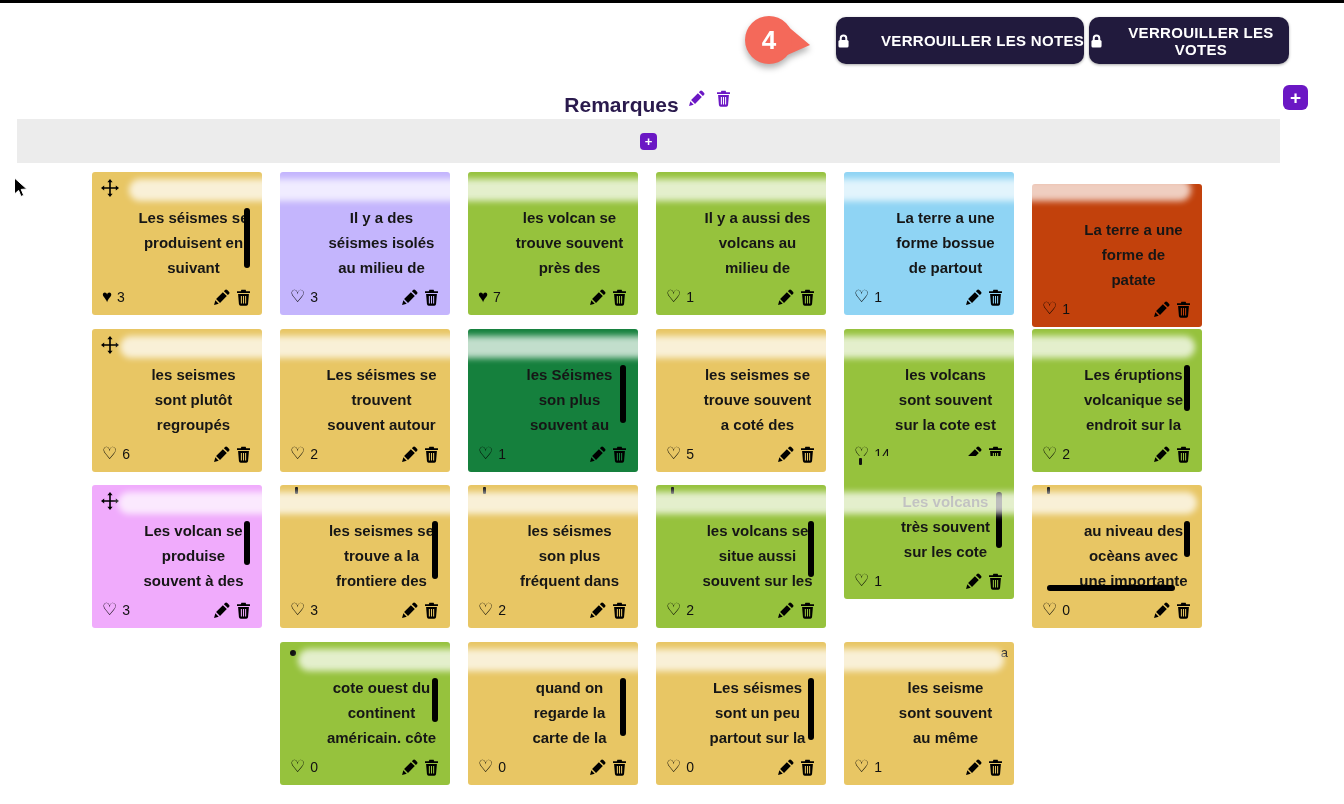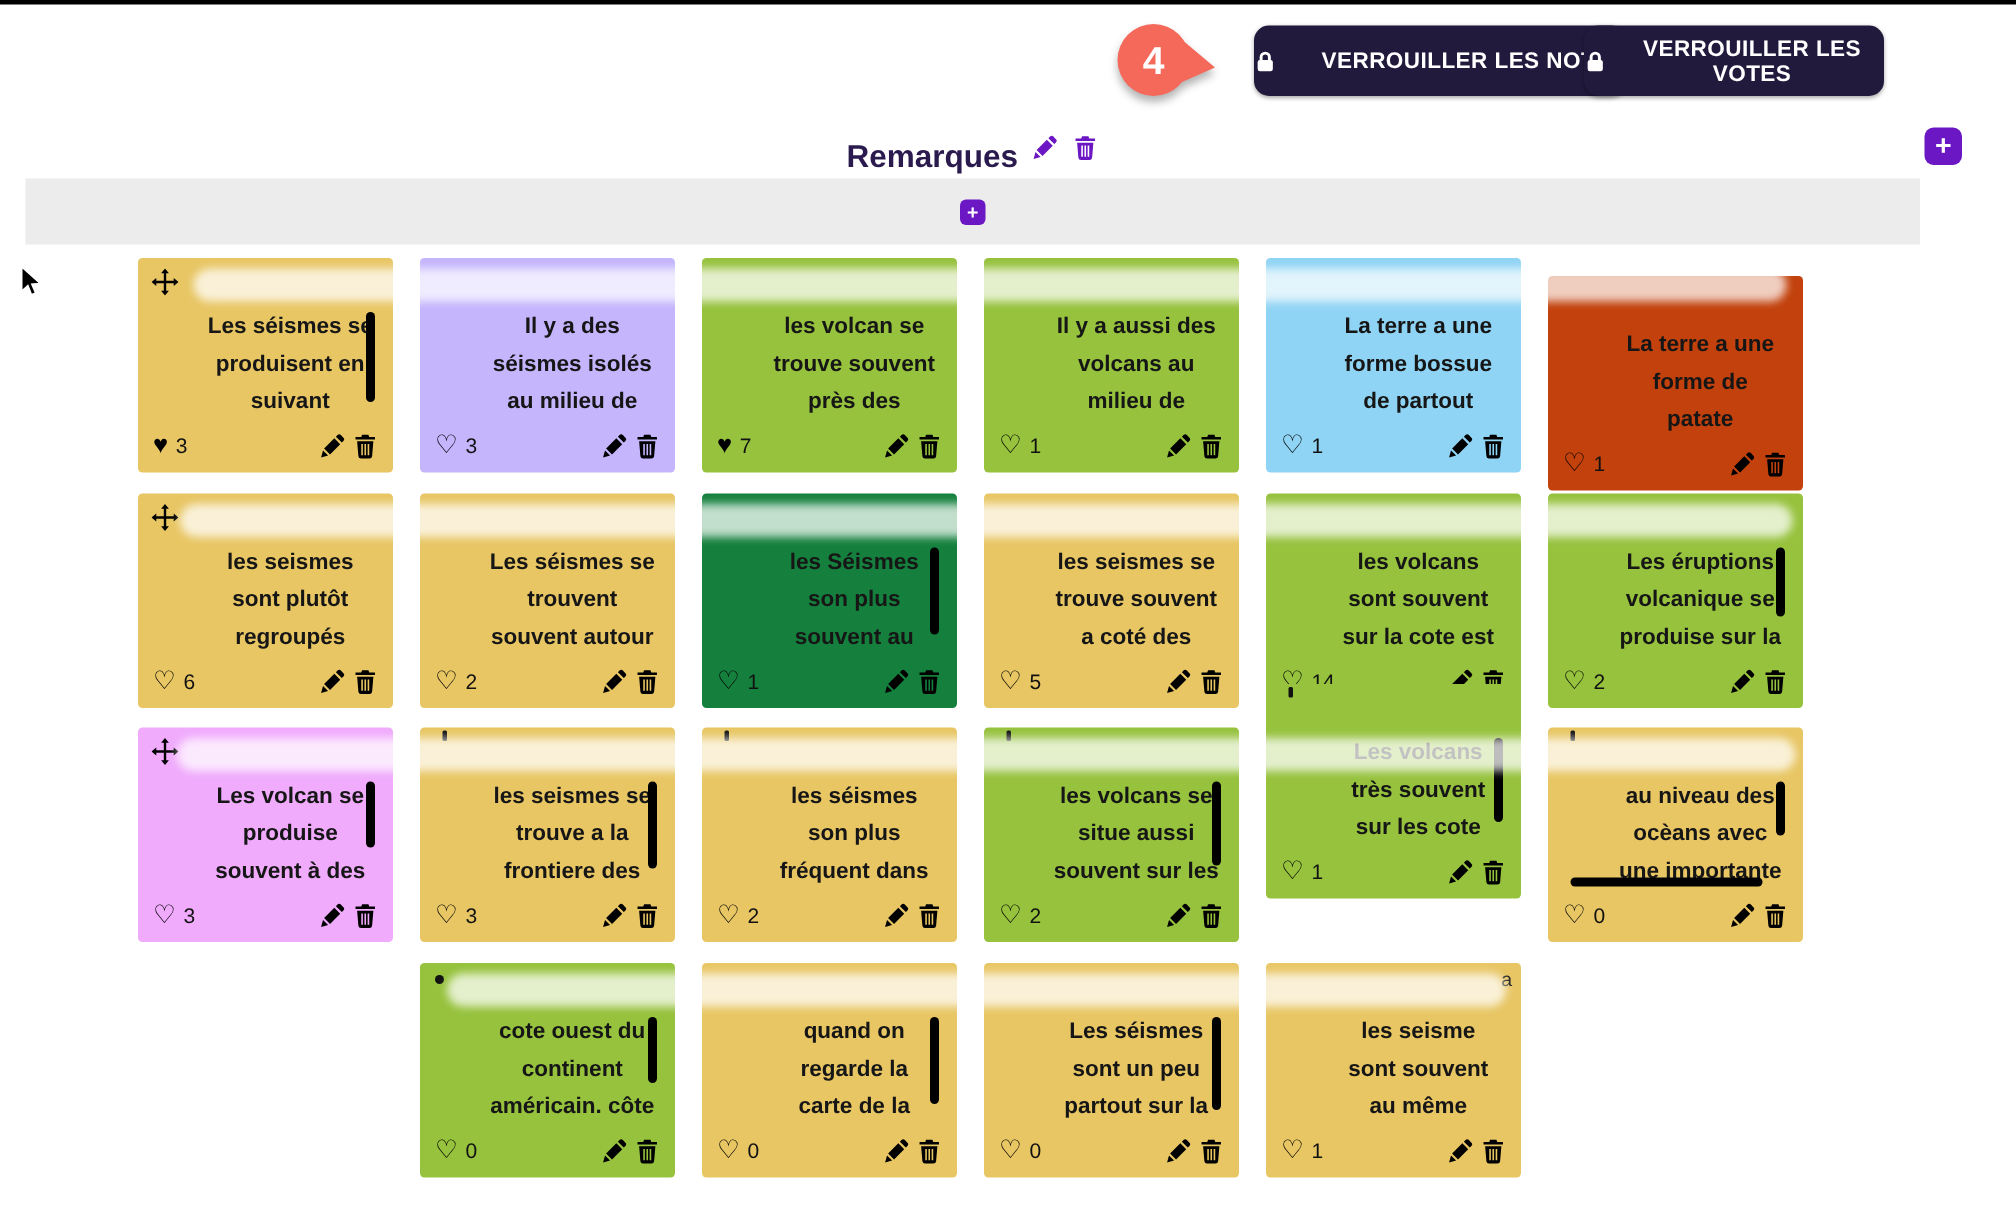--- a/index.html
+++ b/index.html
@@ -10,21 +10,21 @@
   .top-edge { position:absolute; left:0; top:0; width:1344px; height:3px; background:#000; }
 
   
   .lock-btn { position:absolute; top:17px; height:47px; border:none; cursor:pointer;
     background:var(--button-bg); color:#fff; border-radius:10px;
     font-family:"Liberation Sans", sans-serif; font-weight:bold; font-size:15px;
     letter-spacing:.3px; display:flex; align-items:center; justify-content:space-between; gap:9px;
     box-shadow:0 1px 3px rgba(0,0,0,.35); }
   .lock-btn svg { width:15px; height:16px; fill:#fff; flex:0 0 auto; }
   #btn-lock-notes { left:836px; width:248px; }
-  #btn-lock-votes { left:1056px; width:200px; }
+  #btn-lock-votes { left:1089px; width:200px; }
 
   
   .marker { position:absolute; left:744px; top:14px; width:72px; height:54px;
     filter:drop-shadow(0 4px 3px rgba(0,0,0,.3)); }
   .marker svg { width:72px; height:54px; }
   .marker .num { position:absolute; left:0; top:11px; width:50px; text-align:center;
     color:#fff; font-size:26px; font-weight:bold; }
 
   
   .title-row { position:absolute; left:17px; top:84px; width:1263px; height:30px;
@@ -309,21 +309,21 @@
       <svg viewBox="0 0 16 16">
             <path d="M15 2.6 13.4 1a1.5 1.5 0 0 0-2.1 0l-1 1 3.7 3.7 1-1a1.5 1.5 0 0 0 0-2.1zM2.9 9.4l6.4-6.4L13 6.7l-6.4 6.4zM2.2 10.6 1 15l4.4-1.2z"></path>
           </svg>
       <svg viewBox="0 0 16 16">
             <path fill-rule="evenodd" d="M6 .8h4l.5 1.4h3.6v1.6H1.9V2.2h3.6zM2.9 4.8h10.2l-.8 9.4a1.7 1.7 0 0 1-1.7 1.5H5.4a1.7 1.7 0 0 1-1.7-1.5zM5.5 6.6h1v7h-1zm2 0h1v7h-1zm2 0h1v7h-1z"></path>
           </svg>
     </div>
   </div>
       <div class="note" style="left: 1032px; top: 329px; background: rgb(150, 194, 61);">
 
-    <div class="content">Les éruptions volcanique se produise sur la</div>
+    <div class="content">Les éruptions volcanique se endroit sur la</div>
     <div class="vscroll" style="height: 46px;"></div>
 
     <div class="footer">
       <span class="heart">♡</span>
       <span class="count">2</span>
       <span class="spacer"></span>
       <svg viewBox="0 0 16 16">
             <path d="M15 2.6 13.4 1a1.5 1.5 0 0 0-2.1 0l-1 1 3.7 3.7 1-1a1.5 1.5 0 0 0 0-2.1zM2.9 9.4l6.4-6.4L13 6.7l-6.4 6.4zM2.2 10.6 1 15l4.4-1.2z"></path>
           </svg>
       <svg viewBox="0 0 16 16">

